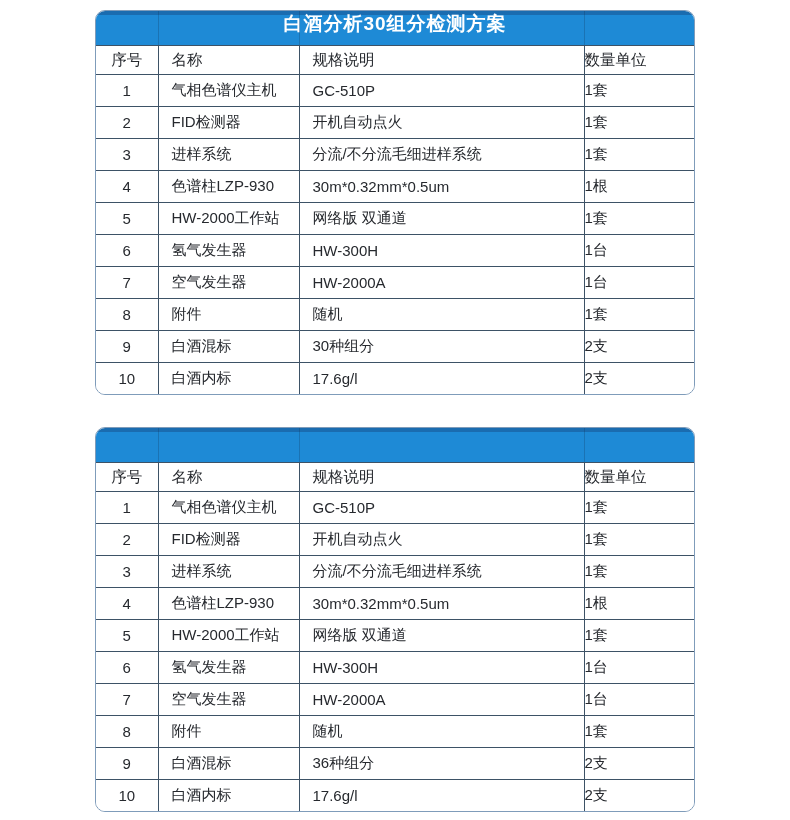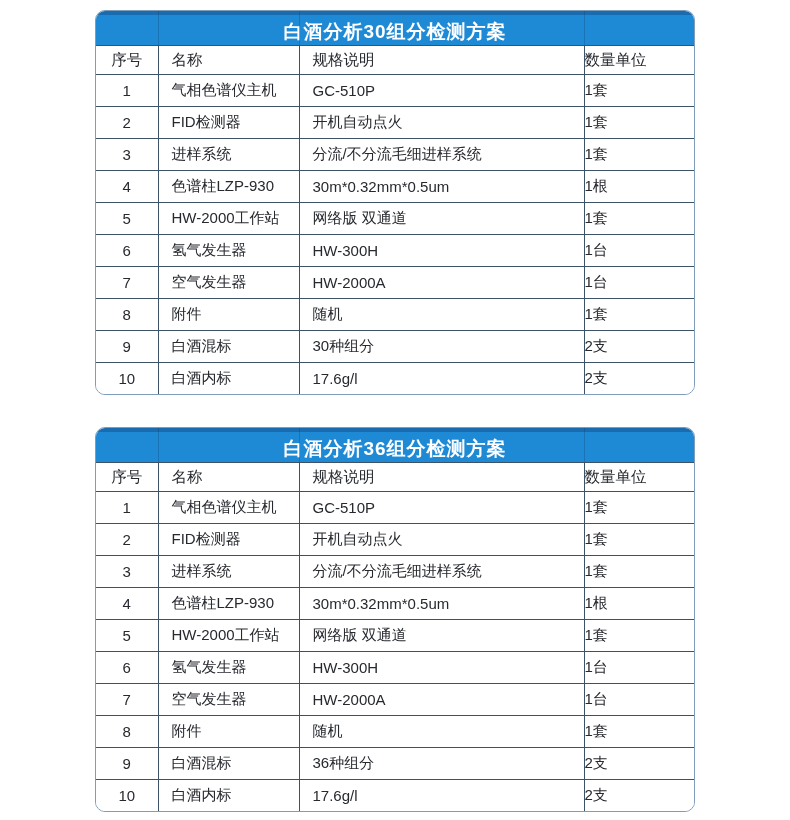--- a/index.html
+++ b/index.html
@@ -23,21 +23,21 @@
     position:absolute;left:95px;width:600px;box-sizing:border-box;
     background:var(--table-bg);
     border:1px solid var(--outer-border);
     border-radius:10px;overflow:hidden;
   }
   .spec-card[data-table="0"]{top:10px;}
   .spec-card[data-table="1"]{top:427px;}
   .title-bar{
     position:relative;height:34px;
     background:linear-gradient(to bottom,var(--blue-dark) 0px,var(--blue-dark) 4px,var(--blue) 4px);
-    display:flex;align-items:flex-end;justify-content:center;
+    display:flex;align-items:flex-start;justify-content:center;
   }
   .title-text{
     color:var(--title-text);
     font-size:19px;font-weight:700;letter-spacing:1px;
   }
   .title-sep{
     position:absolute;top:0;bottom:0;width:1px;
     background:rgba(16,48,80,0.25);
   }
   table.spec-table{
@@ -146,21 +146,20 @@
             <td>2支</td>
           </tr>
         </tbody>
       </table>
     </section>
   <section class="spec-card" data-table="1">
       <div class="title-bar">
         <div class="title-sep" style="left: 62px;"></div>
         <div class="title-sep" style="left: 203px;"></div>
         <div class="title-sep" style="left: 488px;"></div>
-        <span class="title-text">白酒分析36组分检测方案</span>
       </div>
       <table class="spec-table">
         <colgroup>
           <col style="width: 62px;">
           <col style="width: 141px;">
           <col style="width: 285px;">
           <col style="width: 112px;">
         </colgroup>
         <thead>
           <tr>

